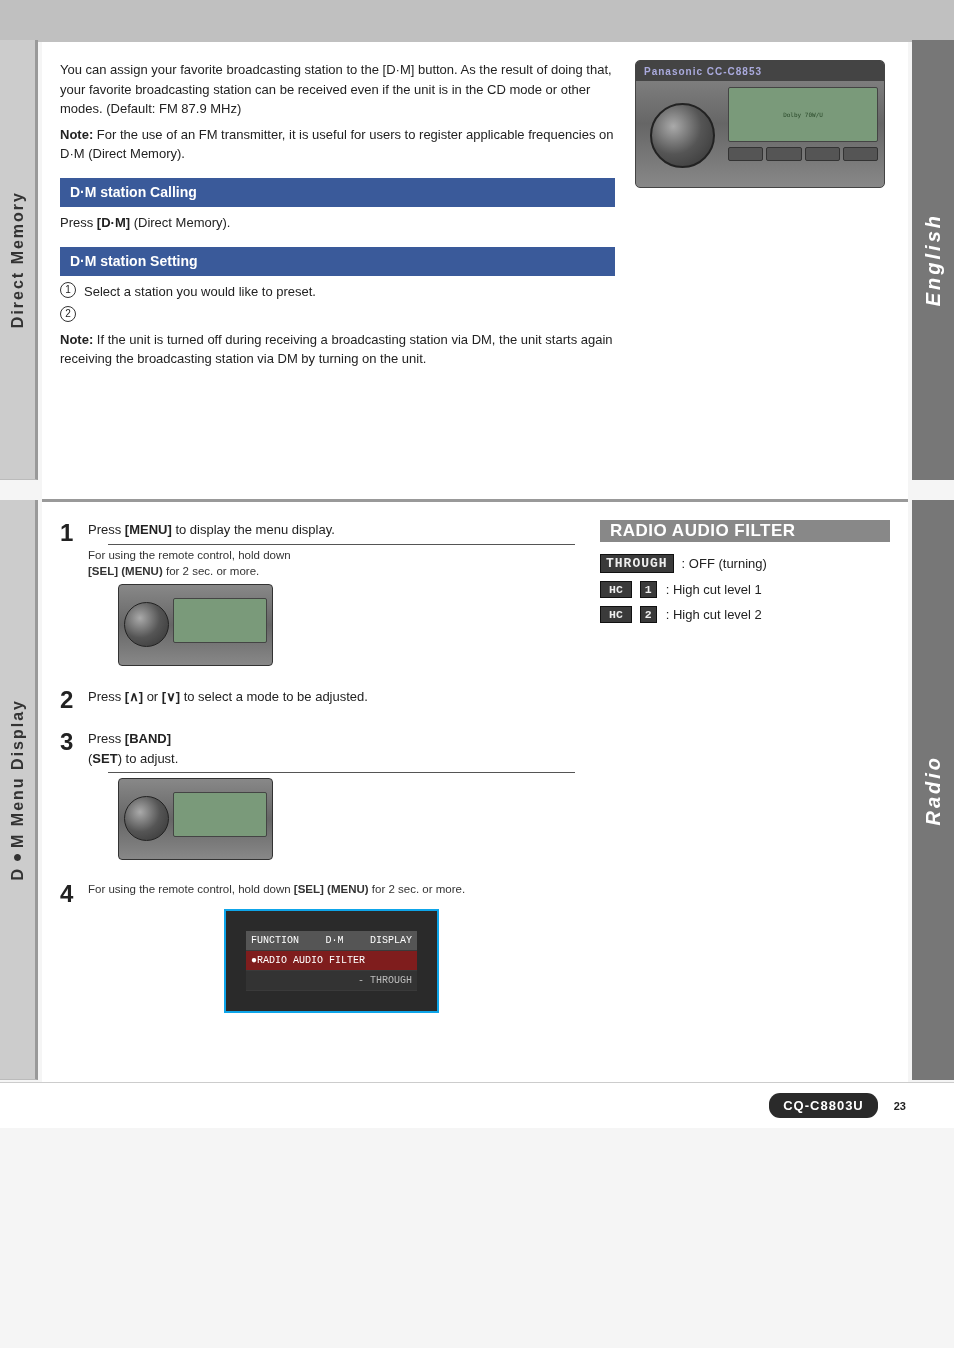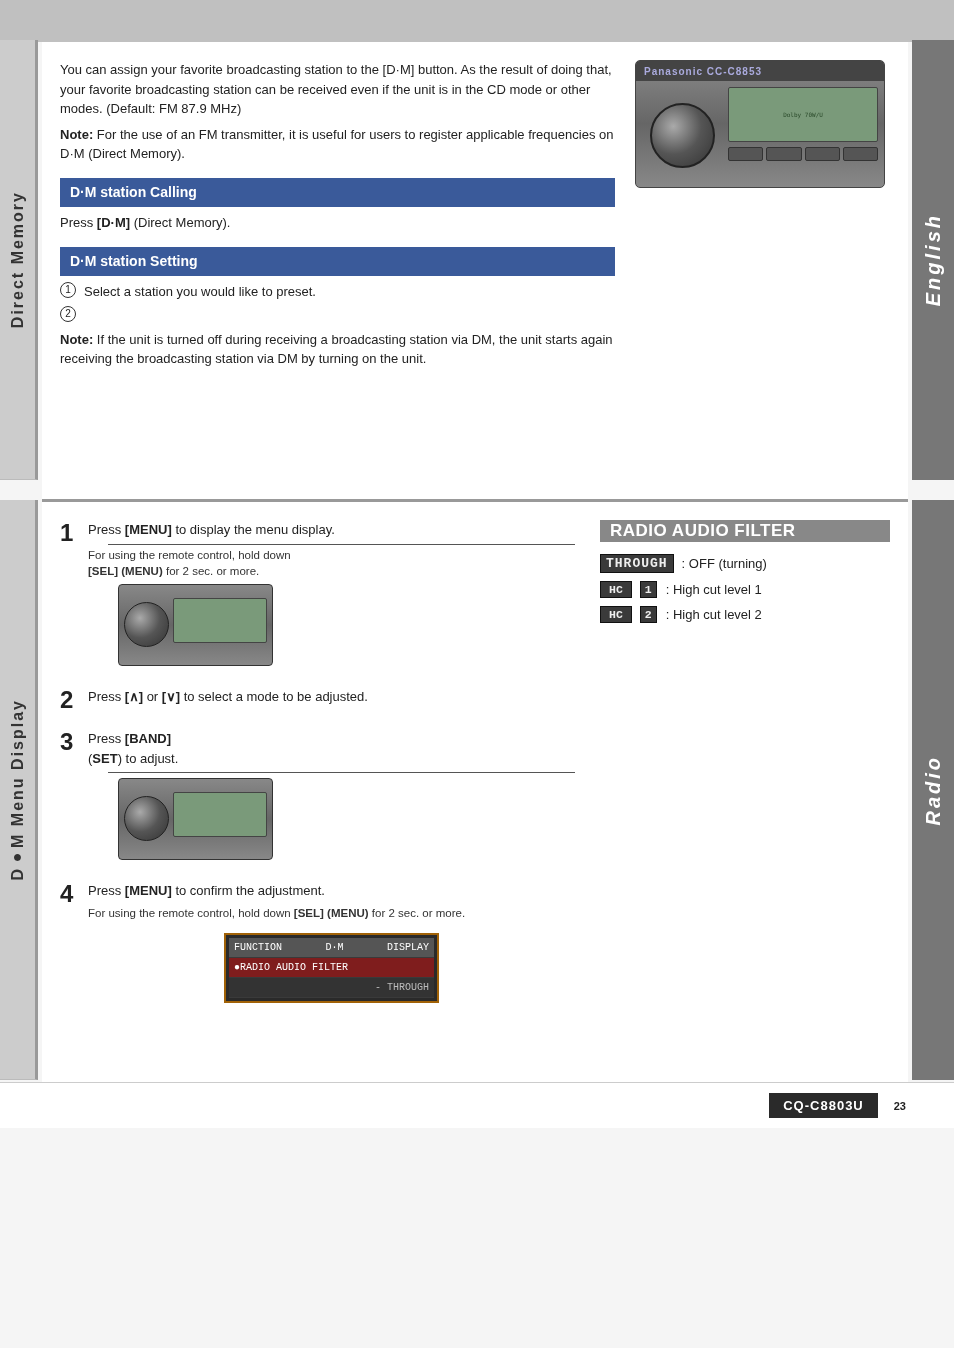--- a/index.html
+++ b/index.html
@@ -371,24 +371,24 @@
       font-size: 11.5px;
       font-weight: bold;
       border: 1.5px solid #111;
       padding: 1px 4px;
       margin-right: 4px;
     }
 
     
     .lcd-display {
       width: 215px;
-      border: 2px solid #a16207;
+      border: 2px solid #0ea5e9;
       background: #2a2a2a;
       margin: 12px auto;
-      padding: 3px;
+      padding: 20px;
       font-family: 'Courier New', monospace;
       font-size: 10px;
     }
 
     .lcd-row {
       display: flex;
       justify-content: space-between;
       padding: 2px 5px;
       color: #ccc;
       border-bottom: 1px solid #3a3a3a;
@@ -421,20 +421,21 @@
     }
 
     .model-tag {
       background: #2a2a2a;
       color: #fff;
       font-size: 13px;
       font-weight: bold;
       padding: 5px 14px;
       letter-spacing: 1px;
       font-family: Arial;
+      border-radius: 11px;
     }
 
     .page-number {
       font-size: 11px;
       font-weight: bold;
       color: #222;
     }
 
     
     .circled {
@@ -590,21 +591,20 @@
                   <div class="small-knob"></div>
                   <div class="small-screen"></div>
                 </div>
               </div>
             </div>
           </div>
 
           <div class="step-row">
             <div class="step-number">4</div>
             <div class="step-body">
-              <p>Press <strong>[MENU]</strong> to confirm the adjustment.</p>
               <p class="italic-note">
                 For using the remote control, hold down <strong>[SEL] (MENU)</strong> for 2 sec. or more.
               </p>
 
               <div class="lcd-display">
                 <div class="lcd-row lcd-top">
                   <span>FUNCTION</span>
                   <span>D·M</span>
                   <span>DISPLAY</span>
                 </div>

